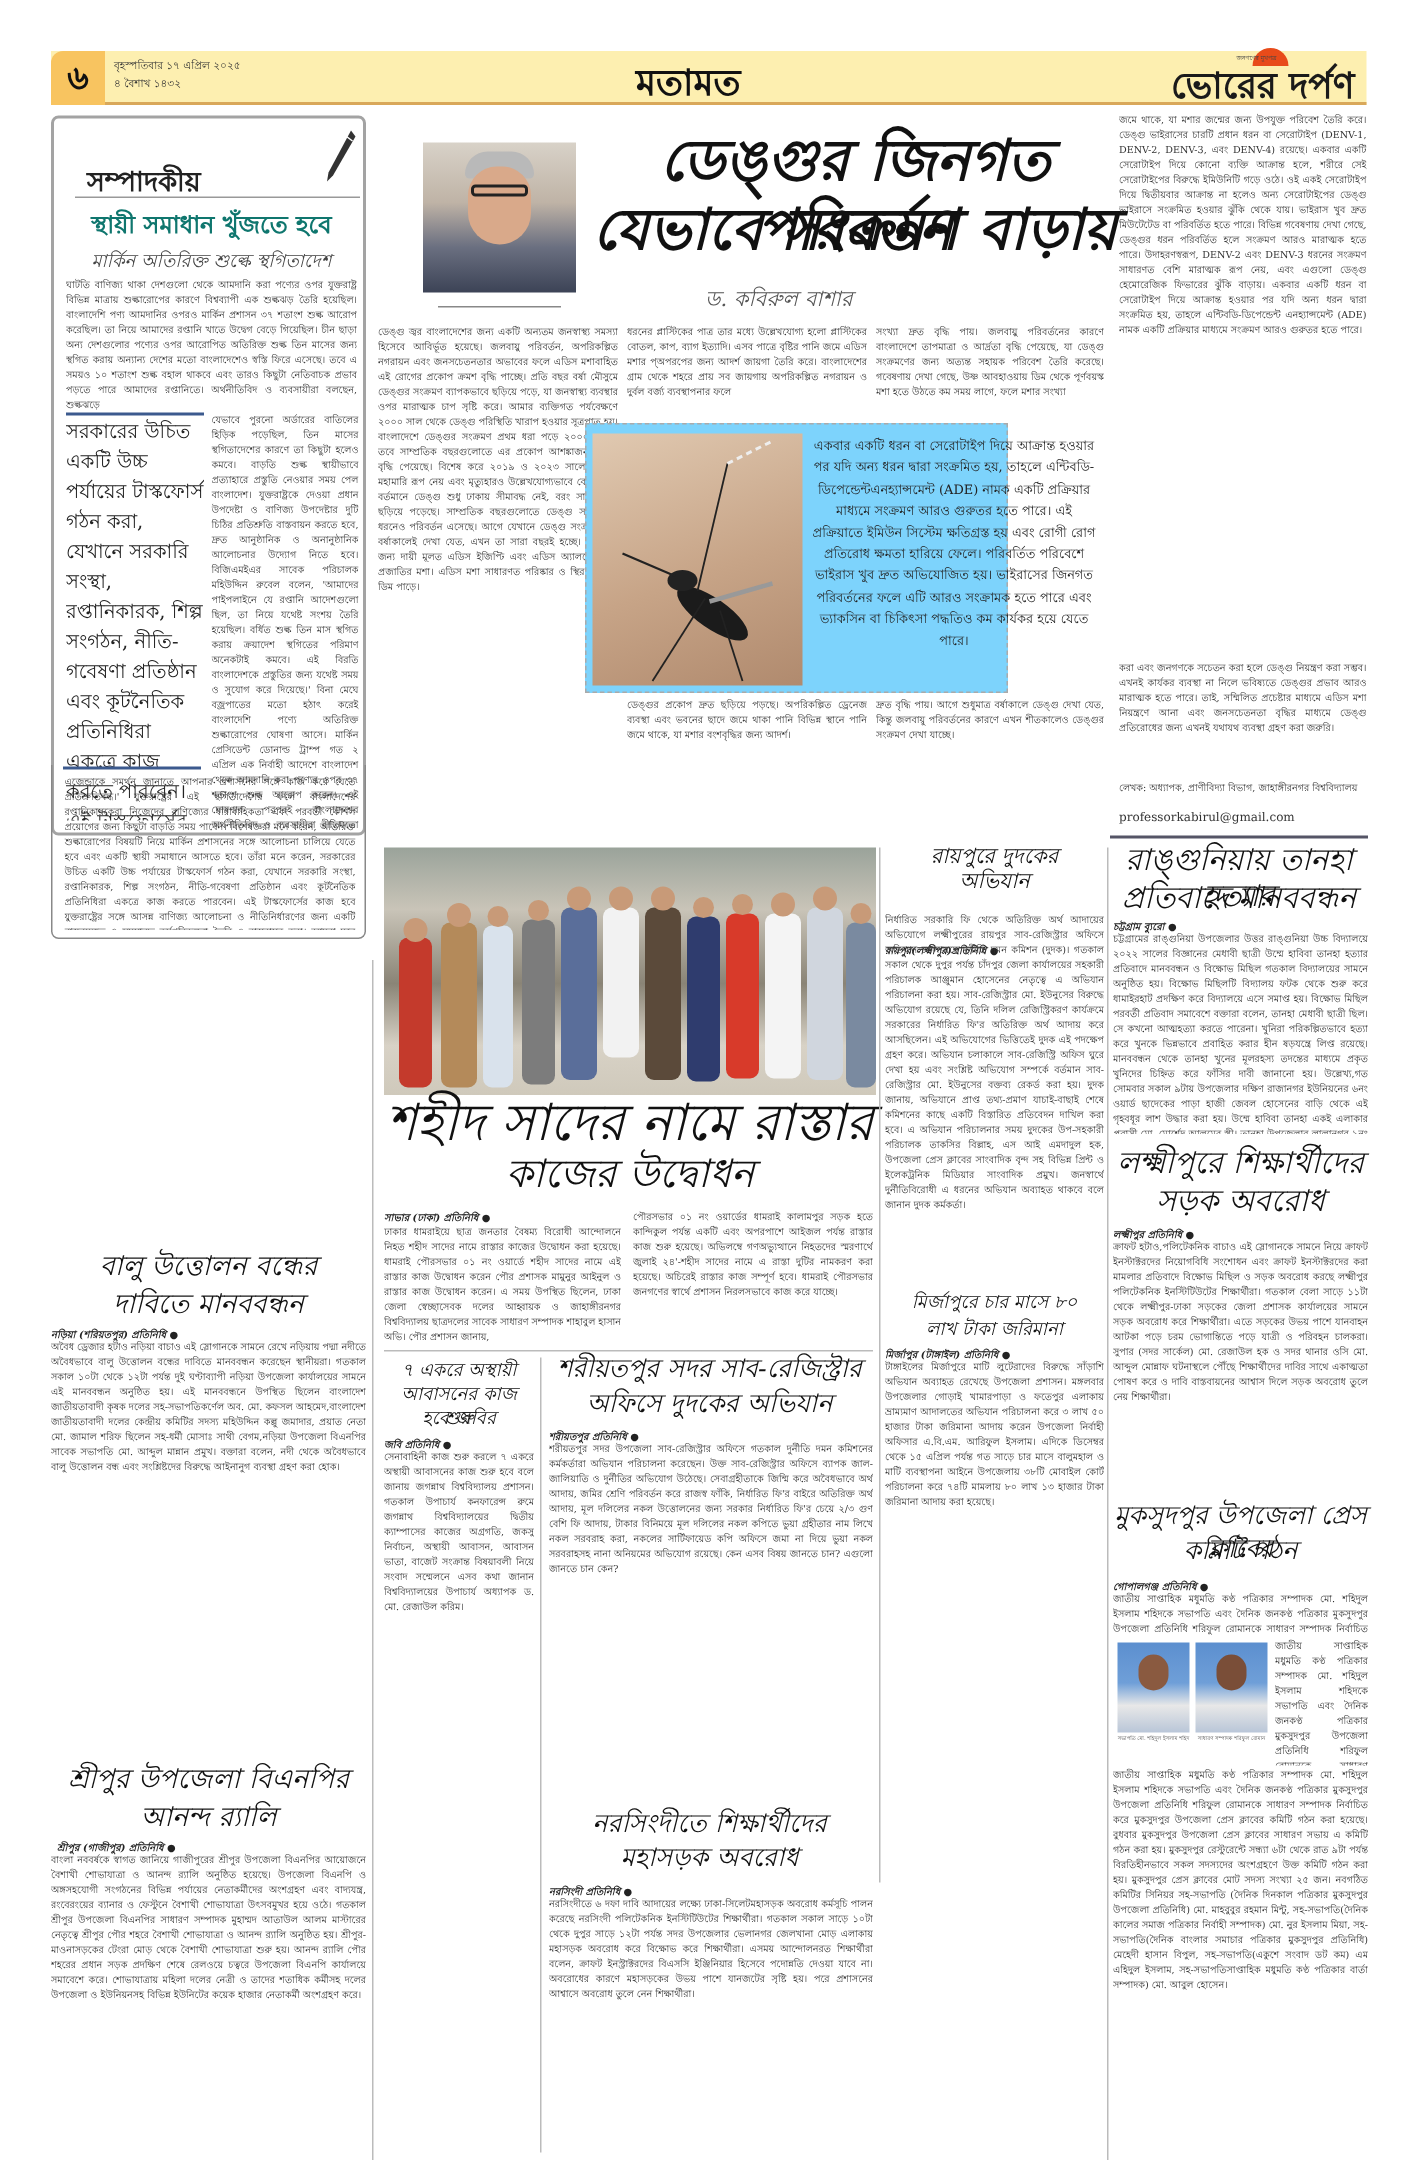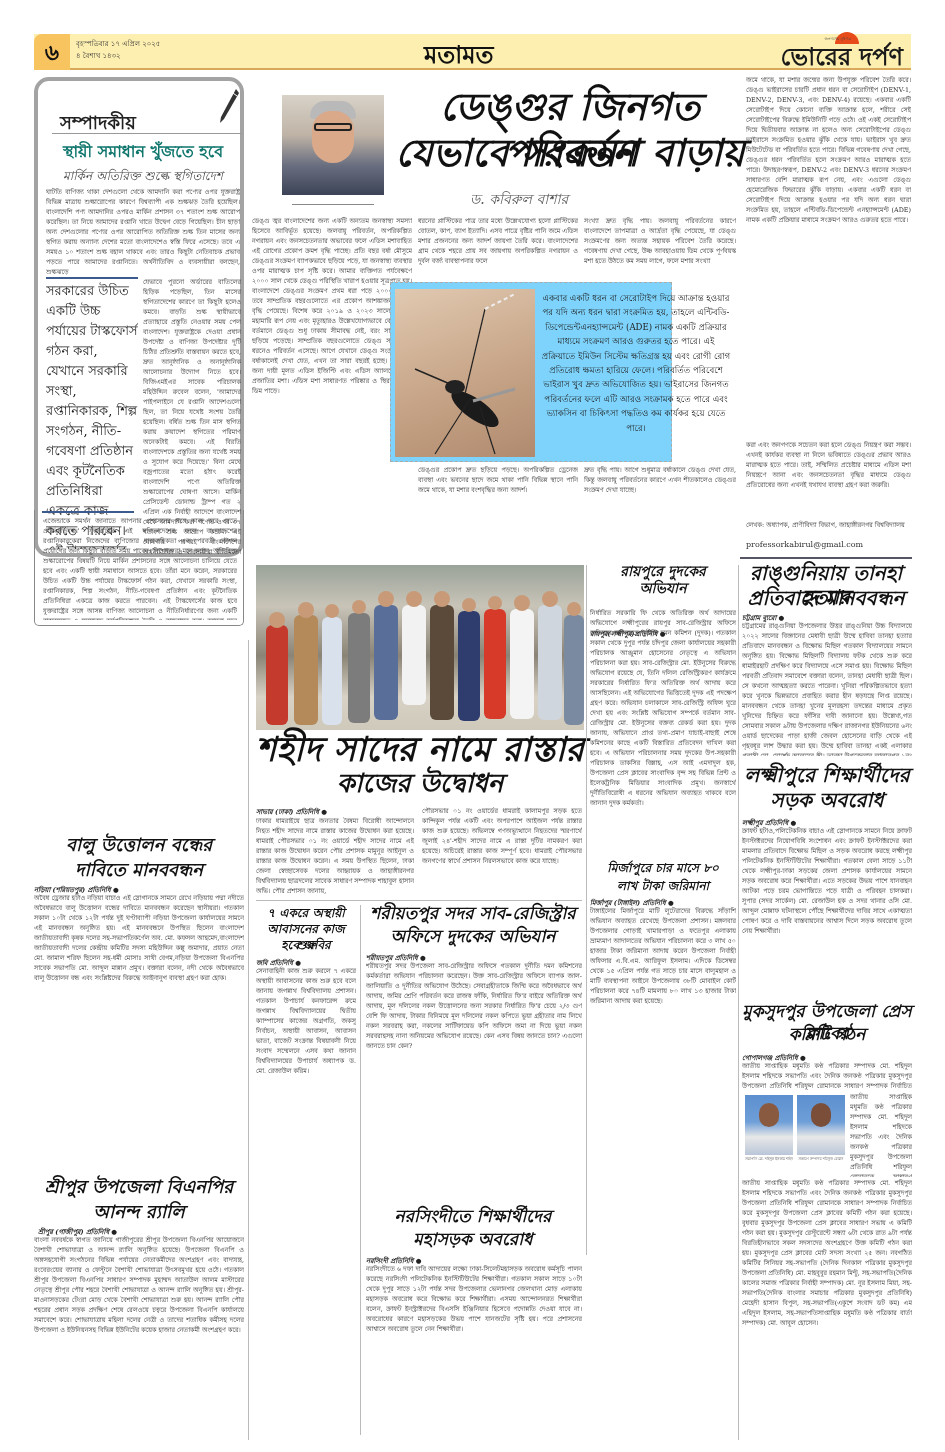--- a/index.html
+++ b/index.html
@@ -5,40 +5,40 @@
   * { box-sizing: border-box; margin: 0; padding: 0; }
   body { width: 945px; height: 1452px; background: #fff; font-family: "DejaVu Serif", serif; color: #222; position: relative; overflow: hidden; }
   .abs { position: absolute; }
   .header { left: 34px; top: 34px; width: 877px; height: 36px; background: #fdefb0; border-bottom: 2px solid #d9a85a; }
   .pagenum { left: 0; top: 0; width: 36px; height: 36px; background: #f8c460; border-radius: 8px 0 0 0; font-size: 22px; font-weight: bold; text-align: center; line-height: 36px; color: #111; }
   .dateblk { left: 42px; top: 4px; font-size: 7px; line-height: 12px; color: #333; font-family: "DejaVu Sans", sans-serif; }
   .section { left: 390px; top: 2px; font-size: 24px; font-weight: bold; color: #111; }
   .logo { right: 8px; top: 4px; font-size: 24px; font-weight: bold; color: #1a1a1a; }
   .logo-tag { right: 60px; top: 2px; font-size: 4px; color: #444; }
   .logo-sun { right: 52px; top: -2px; width: 24px; height: 12px; background: #e84b1a; border-radius: 12px 12px 0 0; }
-  .ed-box { left: 34px; top: 77px; width: 210px; height: 548px; border: 4px solid #a3a3a3; border-radius: 15px; padding: 4px; }
+  .ed-box { left: 34px; top: 77px; width: 210px; height: 548px; border: 2px solid #a3a3a3; border-radius: 5px; padding: 4px; }
   .ed-label { left: 22px; top: 28px; font-size: 18px; font-weight: bold; color: #222; }
   .ed-rule { left: 14px; top: 52px; width: 190px; height: 1px; background: #999; }
   .pen { left: 178px; top: 6px; width: 24px; height: 40px; }
   .ed-title { left: 0; width: 210px; top: 58px; text-align: center; font-size: 16px; font-weight: bold; color: #0f766e; }
   .ed-sub { left: 0; width: 210px; top: 86px; text-align: center; font-size: 12px; font-style: italic; color: #444; }
   .body-text { font-size: 6.4px; line-height: 10px; color: #333; text-align: justify; }
   .big-quote { font-size: 13px; line-height: 20px; color: #222; }
   .blue-rule { height: 2px; background: #3c5a8e; }
   .art-head { font-size: 38px; line-height: 46px; font-weight: bold; color: #111; text-align: center; font-style: italic; }
   .author-photo { left: 282px; top: 95px; width: 102px; height: 100px; background: linear-gradient(180deg,#d8d2c8 0%,#bfb3a6 40%,#6a6f80 70%,#3c4356 100%); }
   .photo-face { left: 30px; top: 12px; width: 42px; height: 52px; background: #d9a98a; border-radius: 20px 20px 22px 22px; }
   .photo-hair { left: 28px; top: 6px; width: 46px; height: 18px; background: #b9b9b9; border-radius: 20px 20px 4px 4px; }
   .photo-glasses { left: 32px; top: 28px; width: 38px; height: 8px; border: 2px solid #222; border-radius: 3px; }
   .byline { left: 470px; top: 188px; font-size: 14px; font-style: italic; color: #555; }
   .callout { left: 390px; top: 282px; width: 282px; height: 180px; background: #7dd3fc; border: 1px dashed #aaa; }
   .mosquito-img { left: 4px; top: 6px; width: 140px; height: 168px; background: linear-gradient(160deg,#e0c9b1 0%,#c7a487 55%,#b08a6e 100%); }
   .callout-text { left: 150px; top: 8px; width: 190px; font-size: 8.6px; line-height: 14.4px; text-align: center; color: #222; }
   .photo-rally { left: 256px; top: 565px; width: 328px; height: 165px; background: linear-gradient(180deg,#9aa39a 0%,#c9c4b8 25%,#8a8476 55%,#d8d2c6 80%,#cfc9bb 100%); }
-  .head-md { font-weight: bold; color: #111; text-align: center; font-style: italic; }
+  .head-md { font-weight: normal; color: #111; text-align: center; font-style: italic; }
   .dateline { font-size: 6.6px; font-weight: bold; font-style: italic; color: #222; }
   .vsep { width: 1px; background: #bbb; }
   .hsep { height: 1px; background: #bbb; }
   .portrait { background: linear-gradient(180deg,#5c8fcf 0%,#6f9fd8 45%,#e8e8e8 70%,#b9c6d8 100%); }
 </style>
 </head>
 <body>
 
 <div class="abs header">
   <div class="abs pagenum">৬</div>
@@ -75,21 +75,21 @@
   <div class="abs photo-hair"></div>
   <div class="abs photo-face" style="top:16px;"></div>
   <div class="abs photo-glasses"></div>
 </div>
 <div class="abs" style="left:292px;top:204px;width:82px;height:1px;background:#888;"></div>
 <div class="abs art-head" style="left:395px;top:84px;width:350px;">ডেঙ্গুর জিনগত পরিবর্তন</div>
 <div class="abs art-head" style="left:395px;top:130px;width:350px;">যেভাবে সংক্রমণ বাড়ায়</div>
 <div class="abs byline">ড. কবিরুল বাশার</div>
 
 <div class="abs body-text" style="left:252px;top:216px;width:160px;height:335px;overflow:hidden;">ডেঙ্গু জ্বর বাংলাদেশের জন্য একটি অন্যতম জনস্বাস্থ্য সমস্যা হিসেবে আবির্ভূত হয়েছে। জলবায়ু পরিবর্তন, অপরিকল্পিত নগরায়ন এবং জনসচেতনতার অভাবের ফলে এডিস মশাবাহিত এই রোগের প্রকোপ ক্রমশ বৃদ্ধি পাচ্ছে। প্রতি বছর বর্ষা মৌসুমে ডেঙ্গুর সংক্রমণ ব্যাপকভাবে ছড়িয়ে পড়ে, যা জনস্বাস্থ্য ব্যবস্থার ওপর মারাত্মক চাপ সৃষ্টি করে। আমার ব্যক্তিগত পর্যবেক্ষণে ২০০০ সাল থেকে ডেঙ্গু পরিস্থিতি খারাপ হওয়ার সূত্রপাত হয়। বাংলাদেশে ডেঙ্গুর সংক্রমণ প্রথম ধরা পড়ে ২০০০ সালে, তবে সাম্প্রতিক বছরগুলোতে এর প্রকোপ আশঙ্কাজনক হারে বৃদ্ধি পেয়েছে। বিশেষ করে ২০১৯ ও ২০২৩ সালে ডেঙ্গু মহামারি রূপ নেয় এবং মৃত্যুহারও উল্লেখযোগ্যভাবে বেড়ে যায়। বর্তমানে ডেঙ্গু শুধু ঢাকায় সীমাবদ্ধ নেই, বরং সারা দেশে ছড়িয়ে পড়েছে। সাম্প্রতিক বছরগুলোতে ডেঙ্গু সংক্রমণের ধরনেও পরিবর্তন এসেছে। আগে যেখানে ডেঙ্গু সংক্রমণ শুধু বর্ষাকালেই দেখা যেত, এখন তা সারা বছরই হচ্ছে। ডেঙ্গুর জন্য দায়ী মূলত এডিস ইজিপ্টি এবং এডিস অ্যালবোপিক্টাস প্রজাতির মশা। এডিস মশা সাধারণত পরিষ্কার ও স্থির পানিতে ডিম পাড়ে।</div>
-<div class="abs body-text" style="left:418px;top:216px;width:160px;height:60px;overflow:hidden;">ধরনের প্লাস্টিকের পাত্র তার মধ্যে উল্লেখযোগ্য হলো প্লাস্টিকের বোতল, কাপ, ব্যাগ ইত্যাদি। এসব পাত্রে বৃষ্টির পানি জমে এডিস মশার প্রজননের জন্য আদর্শ জায়গা তৈরি করে। বাংলাদেশের গ্রাম থেকে শহরে প্রায় সব জায়গায় অপরিকল্পিত নগরায়ন ও দুর্বল বর্জ্য ব্যবস্থাপনার ফলে</div>
+<div class="abs body-text" style="left:418px;top:216px;width:160px;height:60px;overflow:hidden;">ধরনের প্লাস্টিকের পাত্র তার মধ্যে উল্লেখযোগ্য হলো প্লাস্টিকের বোতল, কাপ, ব্যাগ ইত্যাদি। এসব পাত্রে বৃষ্টির পানি জমে এডিস মশার প্অপরপের জন্য আদর্শ জায়গা তৈরি করে। বাংলাদেশের গ্রাম থেকে শহরে প্রায় সব জায়গায় অপরিকল্পিত নগরায়ন ও দুর্বল বর্জ্য ব্যবস্থাপনার ফলে</div>
 <div class="abs body-text" style="left:584px;top:216px;width:152px;height:60px;overflow:hidden;">সংখ্যা দ্রুত বৃদ্ধি পায়। জলবায়ু পরিবর্তনের কারণে বাংলাদেশে তাপমাত্রা ও আর্দ্রতা বৃদ্ধি পেয়েছে, যা ডেঙ্গু সংক্রমণের জন্য অত্যন্ত সহায়ক পরিবেশ তৈরি করেছে। গবেষণায় দেখা গেছে, উষ্ণ আবহাওয়ায় ডিম থেকে পূর্ণবয়স্ক মশা হতে উঠতে কম সময় লাগে, ফলে মশার সংখ্যা</div>
 <div class="abs body-text" style="left:746px;top:75px;width:165px;height:365px;overflow:hidden;">জমে থাকে, যা মশার জন্মের জন্য উপযুক্ত পরিবেশ তৈরি করে। ডেঙ্গু ভাইরাসের চারটি প্রধান ধরন বা সেরোটাইপ (DENV-1, DENV-2, DENV-3, এবং DENV-4) রয়েছে। একবার একটি সেরোটাইপ দিয়ে কোনো ব্যক্তি আক্রান্ত হলে, শরীরে সেই সেরোটাইপের বিরুদ্ধে ইমিউনিটি গড়ে ওঠে। ওই একই সেরোটাইপ দিয়ে দ্বিতীয়বার আক্রান্ত না হলেও অন্য সেরোটাইপের ডেঙ্গু ভাইরাসে সংক্রমিত হওয়ার ঝুঁকি থেকে যায়। ভাইরাস খুব দ্রুত মিউটেটেড বা পরিবর্তিত হতে পারে। বিভিন্ন গবেষণায় দেখা গেছে, ডেঙ্গুর ধরন পরিবর্তিত হলে সংক্রমণ আরও মারাত্মক হতে পারে। উদাহরণস্বরূপ, DENV-2 এবং DENV-3 ধরনের সংক্রমণ সাধারণত বেশি মারাত্মক রূপ নেয়, এবং এগুলো ডেঙ্গু হেমোরেজিক ফিভারের ঝুঁকি বাড়ায়। একবার একটি ধরন বা সেরোটাইপ দিয়ে আক্রান্ত হওয়ার পর যদি অন্য ধরন দ্বারা সংক্রমিত হয়, তাহলে এন্টিবডি-ডিপেন্ডেন্ট এনহ্যান্সমেন্ট (ADE) নামক একটি প্রক্রিয়ার মাধ্যমে সংক্রমণ আরও গুরুতর হতে পারে।</div>
 
 <div class="abs callout">
   <div class="abs mosquito-img">
     <svg width="140" height="168" viewBox="0 0 140 168">
       <ellipse cx="80" cy="120" rx="28" ry="10" transform="rotate(35 80 120)" fill="#1b1b1b"></ellipse>
       <ellipse cx="60" cy="98" rx="10" ry="7" fill="#222"></ellipse>
       <line x1="55" y1="95" x2="20" y2="80" stroke="#222" stroke-width="1.5"></line>
       <line x1="70" y1="105" x2="90" y2="20" stroke="#222" stroke-width="1.2"></line>

